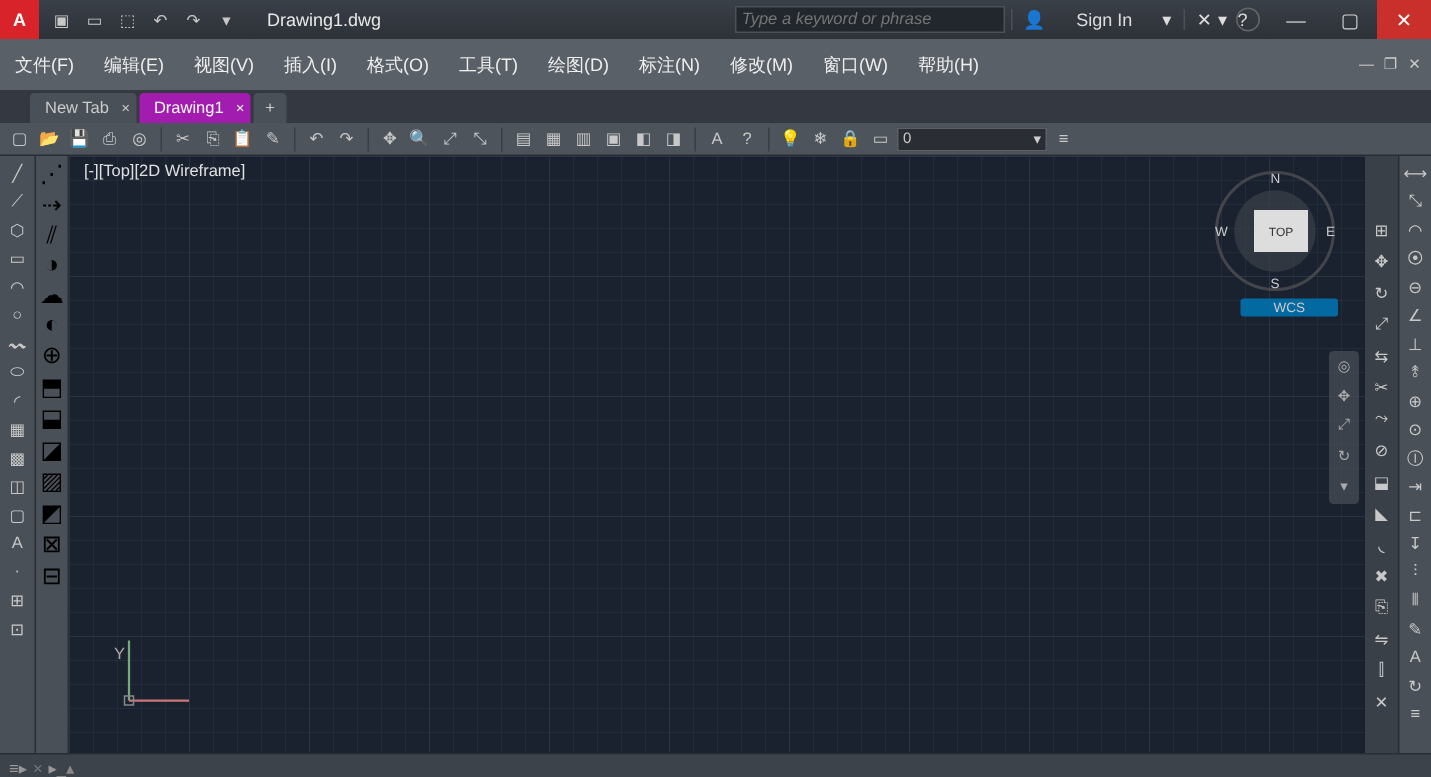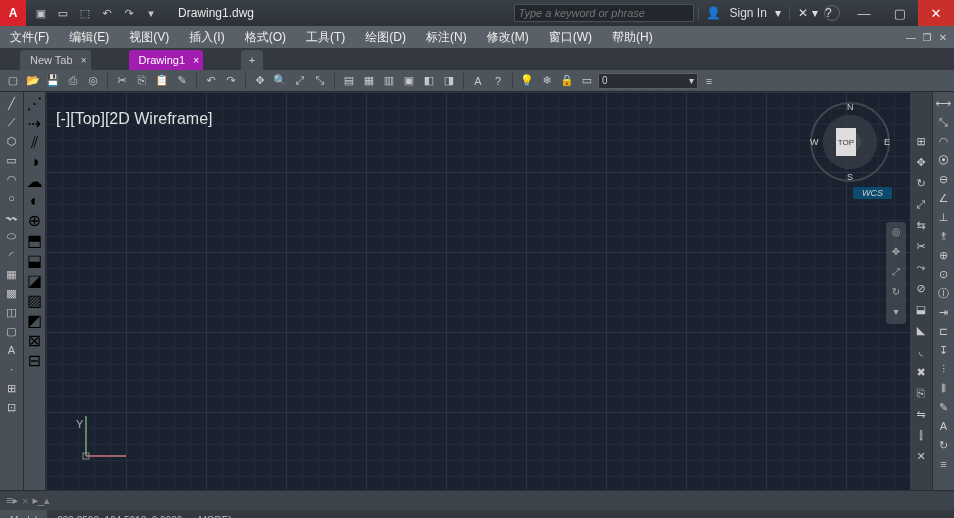--- a/index.html
+++ b/index.html
@@ -6,32 +6,32 @@
 html, body { width: 954px; height: 518px; overflow: hidden; background: #333; }
 
 
 .titlebar { height: 26px; background: linear-gradient(#3a4048,#2d3138); display: flex; align-items: center; color: #ddd; font-size: 12px; }
 .app-icon { width: 26px; height: 26px; background: #d8232a; display:flex; align-items:center; justify-content:center; font-weight:bold; color:#fff; }
 .qat { display:flex; align-items:center; gap:4px; padding:0 6px; }
 .qat .tool, .toolbar .tool, .lefttools .tool, .righttools .tool, .right2 .tool { width:18px; height:18px; display:flex; align-items:center; justify-content:center; color:#c8c8c8; font-size:11px; cursor:pointer; }
 .title-text { flex:0 0 auto; padding:0 6px; color:#e8e8e8; }
 .title-file { flex:0 0 auto; padding:0 12px; color:#e8e8e8; }
 .search-box { width:180px; height:18px; background:#22272d; border:1px solid #4a5158; color:#888; font-size:11px; padding:0 4px; font-style:italic; }
-.account { display:flex; align-items:center; gap:8px; padding:0 8px; border-left:1px solid #4a5158; border-right:1px solid #4a5158; margin:0 4px; }
+.account { display:flex; align-items:center; gap:20px; padding:0 8px; border-left:1px solid #4a5158; border-right:1px solid #4a5158; margin:0 4px; }
 .winbtn { width:36px; height:26px; display:flex; align-items:center; justify-content:center; color:#ccc; font-size:13px; }
 .winbtn.close { background:#c9302c; color:#fff; }
 
 
-.menubar { height:22px; background:#5a6068; display:flex; align-items:center; font-size:12px; }
+.menubar { height:34px; background:#5a6068; display:flex; align-items:center; font-size:12px; }
 .menu-item { padding:0 10px; color:#eee; height:100%; display:flex; align-items:center; cursor:pointer; }
 .menubar-right { margin-left:auto; display:flex; gap:2px; padding-right:4px; }
 .menubar-right .mb { width:14px; height:14px; color:#ccc; font-size:10px; display:flex; align-items:center; justify-content:center; }
 
 
-.doctabs { height:22px; background:#333841; display:flex; align-items:flex-end; padding-left:20px;gap:36px; }
+.doctabs { height:22px; background:#333841; display:flex; align-items:flex-end; padding-left:20px; }
 .doctab { height:20px; padding:0 18px 0 10px; background:#4a5058; color:#ccc; font-size:11px; border-radius:3px 3px 0 0; margin-right:2px; display:flex; align-items:center; position:relative; cursor:pointer; }
 .doctab.active { background:#a21caf; color:#fff; }
 .doctab .x { position:absolute; right:4px; font-size:10px; }
 .doctab.add { width:22px; padding:0; justify-content:center; }
 
 
 .toolbar { height:22px; background:#4e545c; display:flex; align-items:center; padding:0 4px; gap:2px; border-bottom:1px solid #2a2e34; }
 .toolbar .sep { width:1px; height:16px; background:#3a3e44; margin:0 3px; }
 .layer-combo { width:100px; height:16px; background:#2a2e34; border:1px solid #5a6068; color:#ccc; font-size:10px; padding:0 3px; display:flex; align-items:center; }
 
@@ -44,29 +44,29 @@
 
 .canvas-wrap { flex:1; position:relative; background:#1a2230; overflow:hidden; }
 .grid { position:absolute; inset:0;
   background-image:
     linear-gradient(#2a3444 1px, transparent 1px),
     linear-gradient(90deg,#2a3444 1px, transparent 1px),
     linear-gradient(#222c3a 1px, transparent 1px),
     linear-gradient(90deg,#222c3a 1px, transparent 1px);
   background-size: 80px 80px, 80px 80px, 16px 16px, 16px 16px;
 }
-.view-label { position:absolute; top:18px; left:10px; color:#e0e0e0; font-size:16px;text-align:right; }
+.view-label { position:absolute; top:4px; left:10px; color:#e0e0e0; font-size:11px;text-align:right; }
 .ucs { position:absolute; bottom:20px; left:30px; color:#888; }
 .ucs-y { position:absolute; bottom:40px; left:0; font-size:11px; color:#aaa; }
 .viewcube { position:absolute; top:10px; right:20px; width:80px; height:80px; }
 .vc-ring { position:absolute; inset:0; border:2px solid #555; border-radius:50%; background:radial-gradient(circle,#555 20%,#3a4048 21%,#3a4048 50%,transparent 51%); opacity:0.7;}
-.vc-face { position:absolute; top:26px; left:26px; width:20px; height:28px; background:#ddd; color:#333; font-size:8px; display:flex; align-items:center; justify-content:center; }
+.vc-face { position:absolute; top:26px; left:26px; width:36px; height:28px; background:#ddd; color:#333; font-size:8px; display:flex; align-items:center; justify-content:center; }
 .vc-n,.vc-s,.vc-e,.vc-w { position:absolute; font-size:9px; color:#ccc; }
 .vc-n{top:0;left:37px;} .vc-s{bottom:0;left:37px;} .vc-e{right:0;top:35px;} .vc-w{left:0;top:35px;}
-.wcs-badge { position:absolute; top:95px; right:18px; background:#0c4a6e; color:#ccc; font-size:9px; padding:1px 9px; border-radius:2px;font-style:italic; }
+.wcs-badge { position:absolute; top:95px; right:18px; background:#0369a1; color:#ccc; font-size:9px; padding:1px 22px; border-radius:2px; }
 .navbar { position:absolute; right:4px; top:130px; width:20px; background:rgba(74,80,88,0.7); border-radius:3px; padding:4px 0; display:flex; flex-direction:column; align-items:center; gap:6px; }
 .navbar div { width:14px; height:14px; color:#aaa; font-size:10px; text-align:center; }
 
 
 .cmdline { height:20px; background:#3d434b; display:flex; align-items:center; padding:0 6px; color:#999; font-size:11px; border-top:1px solid #2a2e34; }
 .cmd-input { flex:1; background:transparent; border:none; color:#888; font-size:11px; font-style:italic; outline:none; padding-left:4px; }
 
 
 .statusbar { height:20px; background:#34393f; display:flex; align-items:center; color:#bbb; font-size:10px; }
 .model-tab { background:#4a5058; padding:2px 10px; height:100%; display:flex; align-items:center; }

